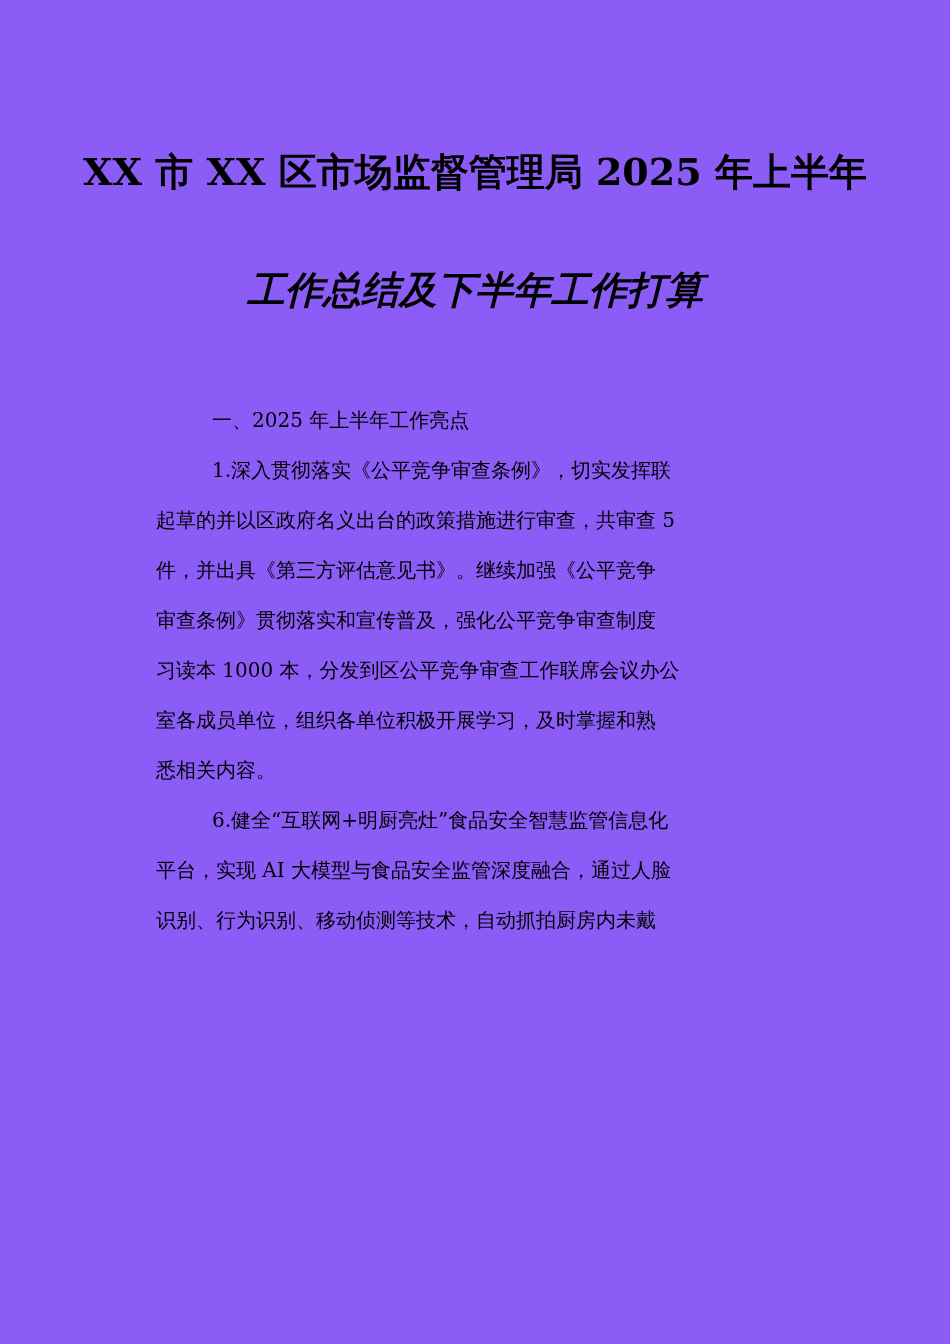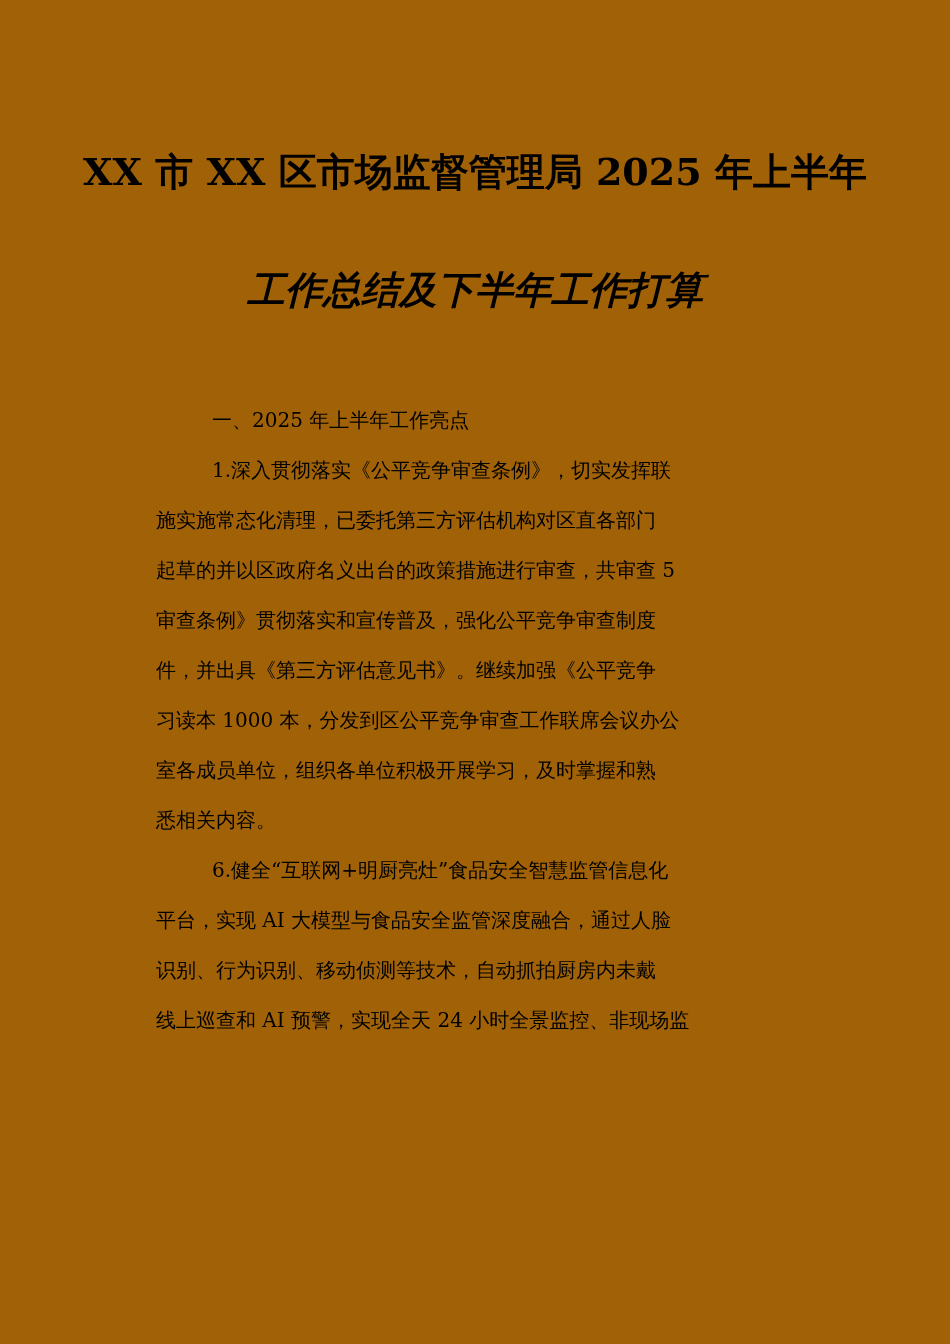--- a/index.html
+++ b/index.html
@@ -4,21 +4,21 @@
 <style>
   html, body {
     margin: 0;
     padding: 0;
     background: #ffffff;
   }
   .page {
     position: relative;
     width: 950px;
     height: 1344px;
-    background: #a16207;
+    background: #8b5cf6;
     overflow: hidden;
     font-family: "DejaVu Serif", "Liberation Serif", serif;
     color: #000000;
   }
   .title-line {
     position: absolute;
     left: 0;
     width: 100%;
     text-align: center;
     font-size: 38px;
@@ -51,26 +51,24 @@
 
 <div class="page">
 
   <div class="title-line title-line-1">XX 市 XX 区市场监督管理局 2025 年上半年</div>
 
   <div class="title-line title-line-2">工作总结及下半年工作打算</div>
 
   <div class="doc-body">
     <div class="line indent">一、2025 年上半年工作亮点</div>
     <div class="line indent">1.深入贯彻落实《公平竞争审查条例》，切实发挥联</div>
-    <div class="line">施实施常态化清理，已委托第三方评估机构对区直各部门</div>
     <div class="line">起草的并以区政府名义出台的政策措施进行审查，共审查 5</div>
+    <div class="line">件，并出具《第三方评估意见书》。继续加强《公平竞争</div>
     <div class="line">审查条例》贯彻落实和宣传普及，强化公平竞争审查制度</div>
-    <div class="line">件，并出具《第三方评估意见书》。继续加强《公平竞争</div>
     <div class="line">习读本 1000 本，分发到区公平竞争审查工作联席会议办公</div>
     <div class="line">室各成员单位，组织各单位积极开展学习，及时掌握和熟</div>
     <div class="line">悉相关内容。</div>
     <div class="line indent">6.健全“互联网+明厨亮灶”食品安全智慧监管信息化</div>
     <div class="line">平台，实现 AI 大模型与食品安全监管深度融合，通过人脸</div>
     <div class="line">识别、行为识别、移动侦测等技术，自动抓拍厨房内未戴</div>
-    <div class="line">线上巡查和 AI 预警，实现全天 24 小时全景监控、非现场监</div>
   </div>
 
 </div>
 
 </body></html>

